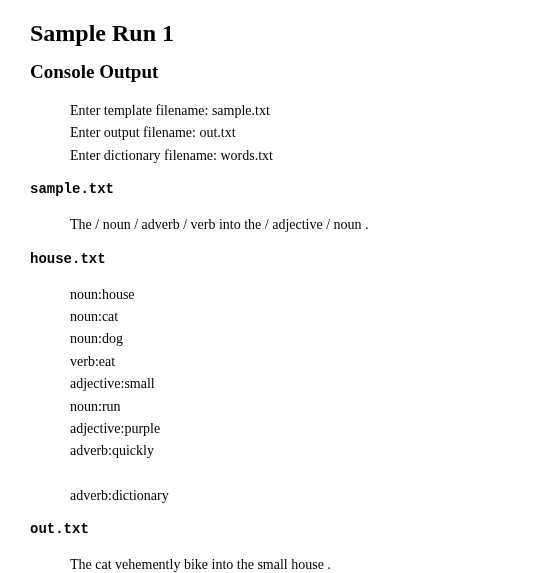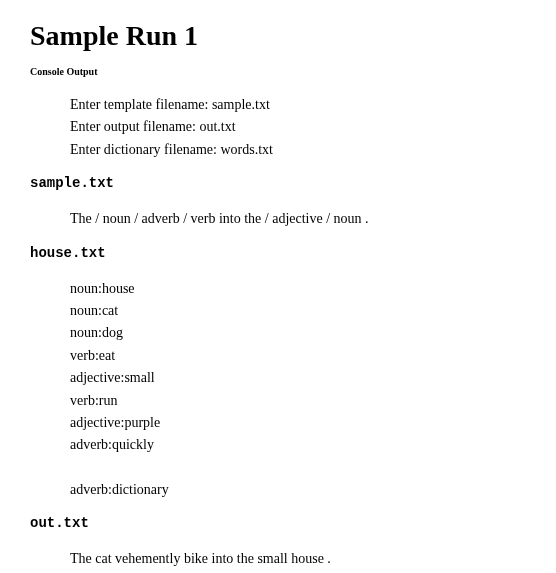--- a/index.html
+++ b/index.html
@@ -6,35 +6,35 @@
     body {
       background: #ffffff;
       font-family: Georgia, 'Times New Roman', serif;
       font-size: 15px;
       color: #000000;
       padding: 20px 30px;
       width: 556px;
       min-height: 573px;
     }
     h1 {
-      font-size: 28px;
+      font-size: 24px;
       font-weight: bold;
       margin-bottom: 14px;
       font-family: Georgia, serif;
     }
     .section-label {
       font-family: 'Courier New', Courier, monospace;
       font-weight: bold;
       font-size: 14px;
       margin-bottom: 6px;
     }
     .console-label {
       font-family: Georgia, serif;
       font-weight: bold;
-      font-size: 10px;
+      font-size: 19px;
       margin-bottom: 6px;
     }
     .code-block {
       font-family: Liberation Serif, serif;
       font-size: 14px;
       padding-left: 40px;
       margin-bottom: 14px;
       line-height: 1.6;
       margin-top: 17px;
     }
@@ -62,21 +62,21 @@
 </div>
 
 <div class="section">
   <div class="section-label">house.txt</div>
   <div class="code-block" id="words-lines">
       <div>noun:house</div>
       <div>noun:cat</div>
       <div>noun:dog</div>
       <div>verb:eat</div>
       <div>adjective:small</div>
-      <div>verb:run</div>
+      <div>noun:run</div>
       <div>adjective:purple</div>
       <div>  adverb:quickly</div>
       <div>&nbsp;</div>
       <div>adverb:dictionary</div>
     </div>
 </div>
 
 <div class="section">
   <div class="section-label">out.txt</div>
   <div class="code-block">The cat vehemently bike into the small house .</div>

